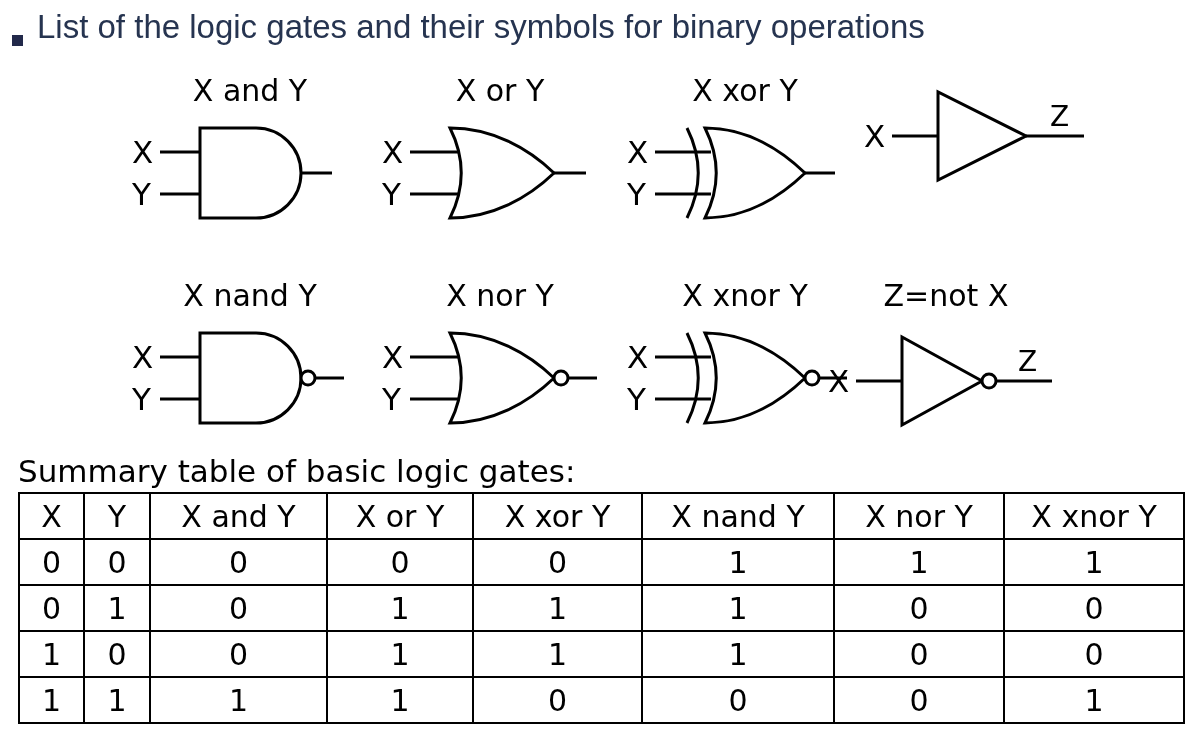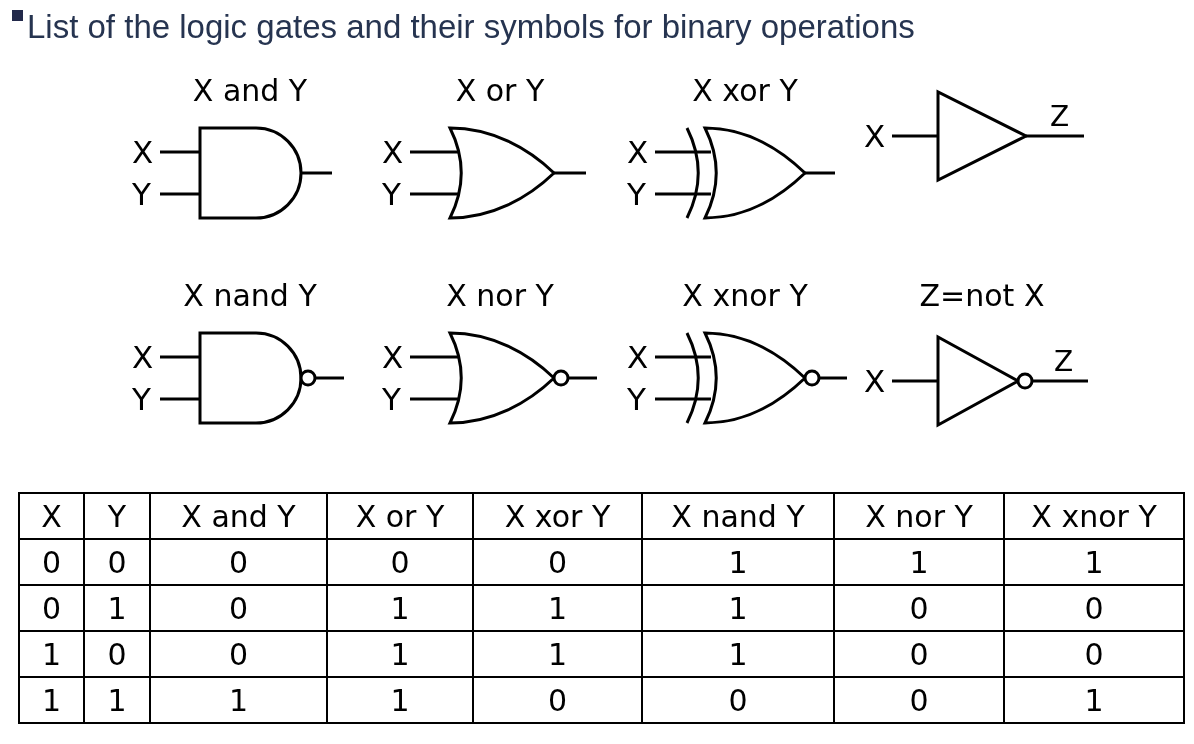--- a/index.html
+++ b/index.html
@@ -17,22 +17,22 @@
     height: 744px;
     background: var(--background, #ffffff);
   }
 
   
   .title-row {
     position: absolute;
     left: 12px;
     top: 8px;
     display: flex;
-    align-items: flex-start;
-    gap: 4px;
+    align-items: flex-end;
+    gap: 14px;
   }
   .bullet {
     width: 11px;
     height: 11px;
     background: var(--bullet, #22294a);
     display: inline-block;
     margin-top: 2px;
     flex: 0 0 auto;
   }
   .title-text {
@@ -199,32 +199,33 @@
       <text x="12" y="93">Y</text>
       <line class="wire" x1="40" y1="40" x2="96" y2="40"></line>
       <line class="wire" x1="40" y1="82" x2="96" y2="82"></line>
       <path class="body" d="M72 16 C87 46 87 76 72 106"></path>
       <path class="body" d="M90 16 C130 16 164 36 190 61 C164 86 130 106 90 106 C105 76 105 46 90 16 Z"></path>
       <circle class="bubble" cx="197" cy="61" r="7"></circle>
       <line class="wire" x1="204" y1="61" x2="232" y2="61"></line>
     </svg>
   </figure>
 
-  <figure class="gate-fig" style="left:852px; top:277px;">
+  <figure class="gate-fig" style="left:816px; top:277px;">
     <figcaption>Z=not X</figcaption>
     <svg width="260" height="130" viewBox="0 0 260 130">
       <text x="12" y="75">X</text>
       <line class="wire" x1="40" y1="64" x2="86" y2="64"></line>
       <path class="body" d="M86 20 L86 108 L166 64 Z"></path>
       <circle class="bubble" cx="173" cy="64" r="7"></circle>
       <line class="wire" x1="180" y1="64" x2="236" y2="64"></line>
       <text class="outlbl" x="202" y="54">Z</text>
     </svg>
   </figure>
 
+  <div class="summary-caption">Summary table of basic logic gates:</div>
 
   <table class="truth">
     <colgroup>
       <col style="width:65px">
         <col style="width:66px">
         <col style="width:177px">
         <col style="width:146px">
       <col style="width:169px">
         <col style="width:192px">
         <col style="width:170px">

